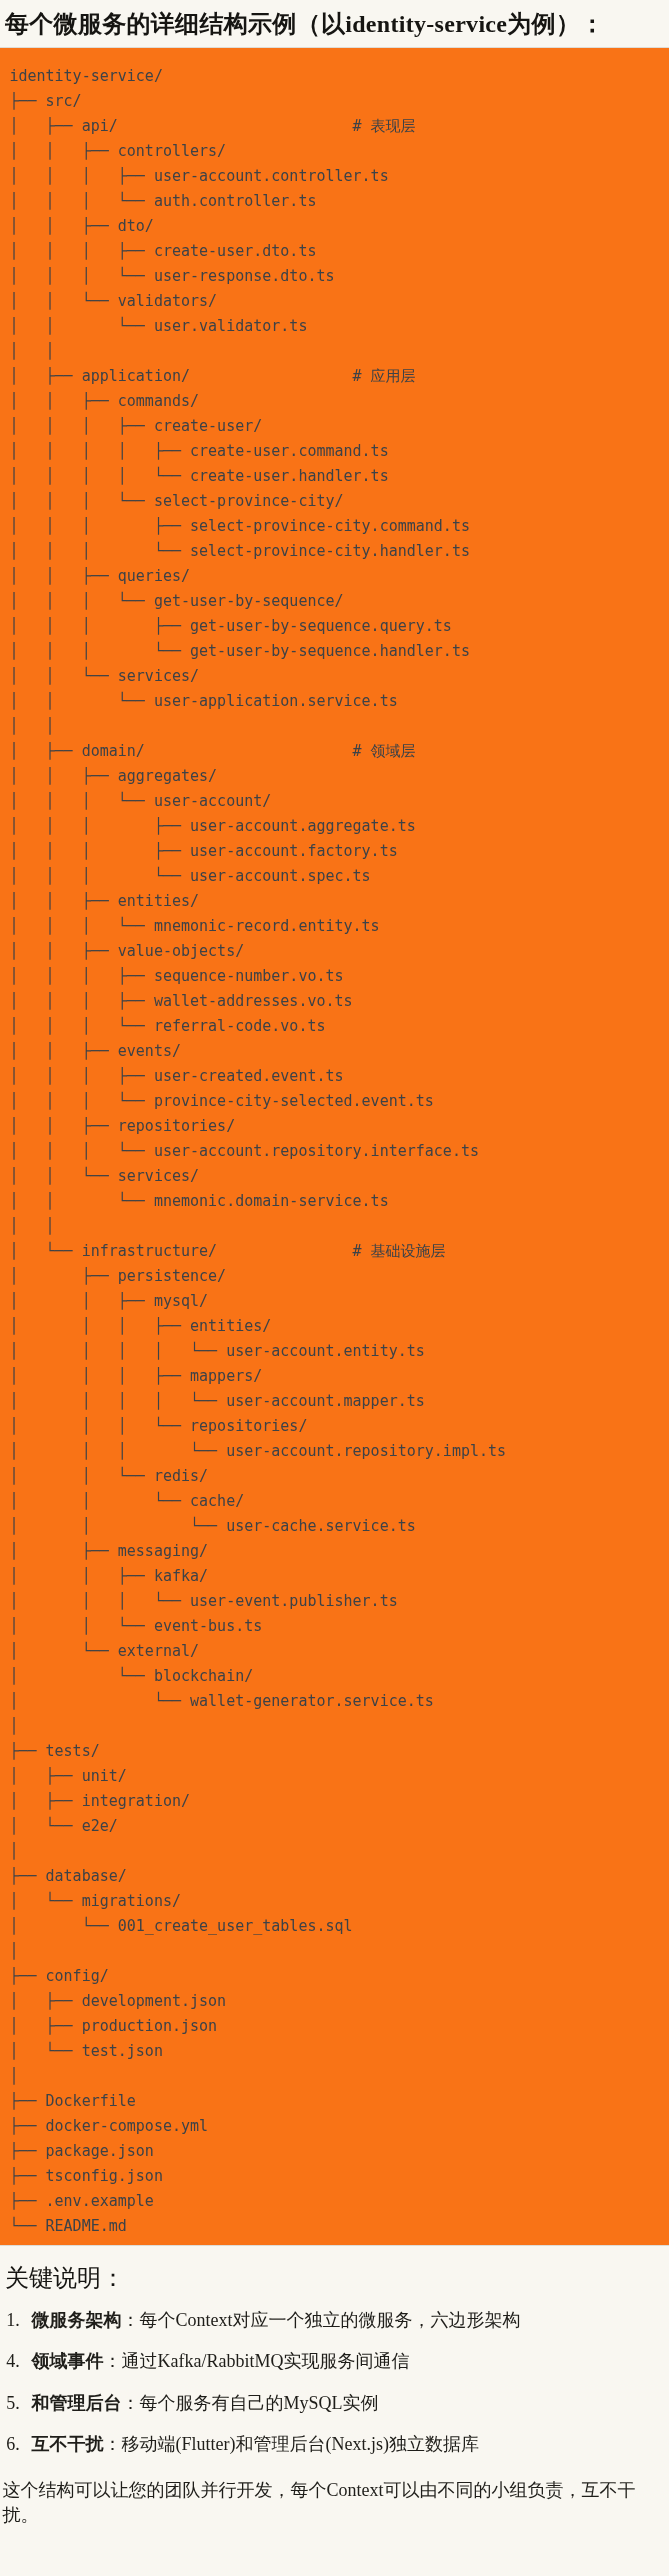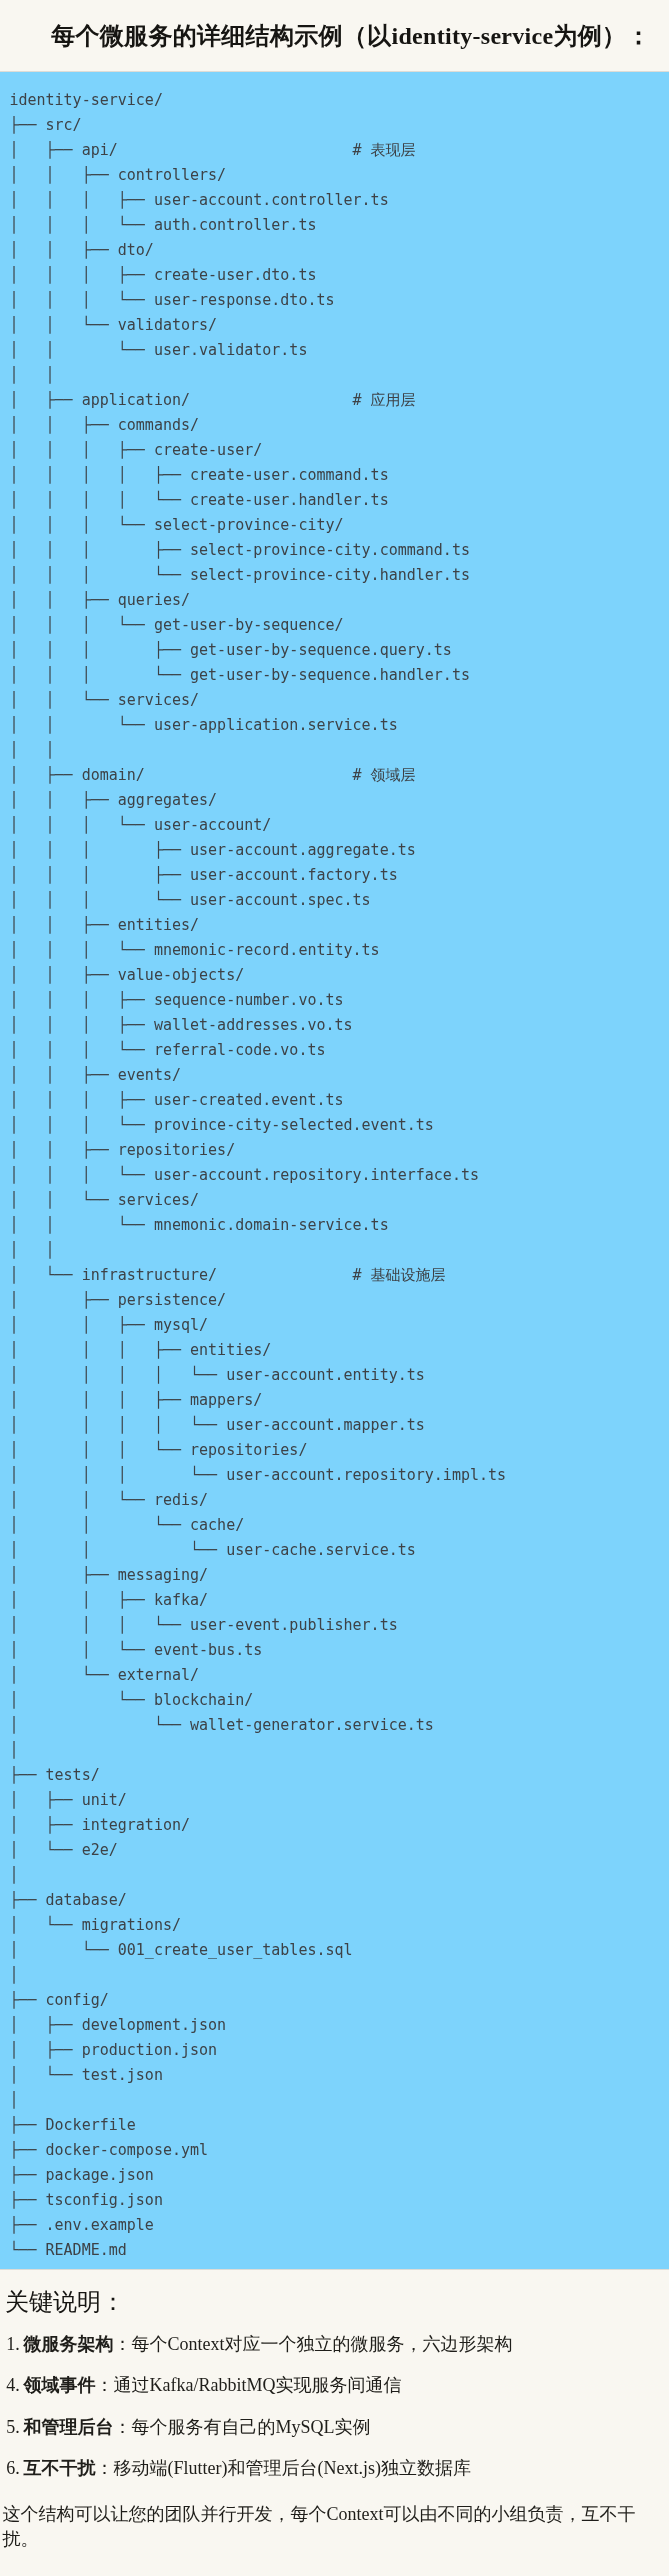--- a/index.html
+++ b/index.html
@@ -9,31 +9,30 @@
     color: #1F1E1A;
     font-family: "Liberation Serif", "DejaVu Serif", serif;
   }
   .page {
     width: 669px;
     min-height: 2576px;
     box-sizing: border-box;
     background: #F9F7F1;
   }
   .doc-title {
-    margin: 12px;
+    margin: 0;
     padding: 8.8px 6.3px 8.1px 5px;
     font-size: 24px;
     line-height: 30px;
     font-weight: bold;
     color: #161512;
     letter-spacing: 0.3px;
-    text-align: right;
   }
   .code-block {
-    background: #7dd3fc;
+    background: #f97316;
     border-top: 0.6px solid #DEDCD6;
     border-bottom: 0.6px solid #DEDCD6;
     padding: 16.3px 9.4px 6.3px 9.4px;
   }
   .code-block pre {
     margin: 0;
     font-family: "DejaVu Sans Mono", monospace;
     font-size: 15px;
     line-height: 25px;
     color: #3D4247;
@@ -52,20 +51,21 @@
   .note-item {
     margin: 0 0 16.3px 3.8px;
     font-size: 18px;
     line-height: 25px;
   }
   .note-num {
     margin-right: 3.8px;
   }
   .note-term {
     font-weight: bold;
+    margin-left: 8px;
   }
   .summary {
     margin: 21px 0 0 0;
     font-size: 18px;
     line-height: 25px;
   }
 </style>
 </head>
 <body>
 

